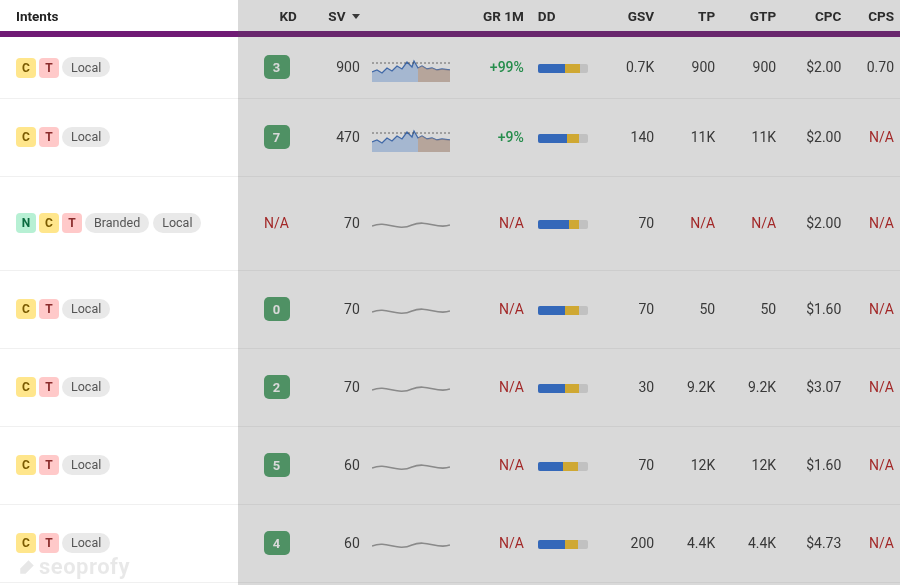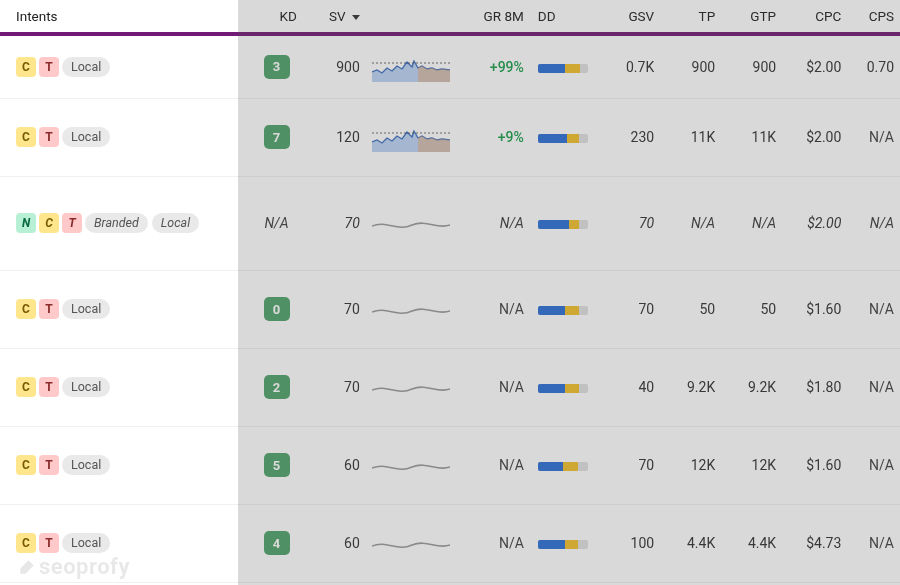--- a/index.html
+++ b/index.html
@@ -26,32 +26,32 @@
   width: 100%;
   table-layout: fixed;
 }
 th, td {
   text-align: right;
   padding: 0 6px;
   vertical-align: middle;
 }
 th {
   height: 34px;
-  font-weight: 400;
+  font-weight: 700;
   color: #222;
   font-size: 13.5px;
-  border-bottom: 4px solid #701a75;
+  border-bottom: 6px solid #701a75;
   white-space: nowrap;
 }
 th.intents { text-align: left; padding-left: 16px; }
 td.intents-cell { text-align: left; padding-left: 16px; }
 tbody tr { border-bottom: 1px solid #f0f0f0; }
 tbody tr td { height: 78px; }
 tbody tr:first-child td { height: 64px; }
-tbody tr.tall td { height: 94px; font-style: italic; }
+tbody tr.tall td { height: 94px; }
 
 .badge {
   display: inline-flex;
   align-items: center;
   justify-content: center;
   width: 20px; height: 20px;
   border-radius: 4px;
   font-weight: 700;
   font-size: 12px;
   margin-right: 3px;
@@ -74,21 +74,21 @@
   display: inline-flex;
   align-items: center;
   justify-content: center;
   width: 26px; height: 24px;
   border-radius: 5px;
   background: #4fa36a;
   color: #fff;
   font-weight: 700;
   font-size: 13px;
 }
-.na { color: #404040; }
+.na { color: #b91c1c; }
 .gr-pos { color: #1a9e4b; font-weight: 500; }
 
 .dd-bar {
   width: 50px; height: 9px;
   background: #e0e0e0;
   border-radius: 2px;
   overflow: hidden;
   display: inline-flex;
   vertical-align: middle;
 }
@@ -150,21 +150,21 @@
       <col class="c-cps">
   </colgroup>
   <thead>
     <tr>
       <th class="intents">Intents</th>
       <th style="text-align:right">KD</th>
       <th>
         <span>SV</span>
         <span class="sort-caret"></span>
       </th>
-      <th style="text-align:right" colspan="2">GR 8M</th>
+      <th style="text-align:right" colspan="2">GR 1M</th>
       <th style="text-align:left;padding-left:8px">DD</th>
       <th>GSV</th>
       <th>TP</th>
       <th>GTP</th>
       <th>CPC</th>
       <th>CPS</th>
     </tr>
   </thead>
   <tbody id="tbody">
       <tr>
@@ -184,33 +184,33 @@
           </span></td>
         <td><span>0.7K</span></td>
         <td><span>900</span></td>
         <td><span>900</span></td>
         <td><span>$2.00</span></td>
         <td><span>0.70</span></td>
       </tr>
       <tr>
         <td class="intents-cell"><span class="badge badge-C">C</span><span class="badge badge-T">T</span><span class="tag">Local</span></td>
         <td style="text-align:center"><span class="kd-pill">7</span></td>
-        <td><span>120</span></td>
+        <td><span>470</span></td>
         <td style="text-align:left"><svg class="spark" viewBox="0 0 78 30">
             <path d="M0 20 L5 18 L10 21 L15 16 L20 19 L25 14 L30 17 L35 10 L40 15 L42 9 L46 16 L50 14 L55 17 L60 16 L65 18 L70 17 L78 18 L78 30 L0 30 Z" fill="rgba(108,160,230,0.45)"></path>
             <path d="M0 20 L5 18 L10 21 L15 16 L20 19 L25 14 L30 17 L35 10 L40 15 L42 9 L46 16 L50 14 L55 17 L60 16 L65 18 L70 17 L78 18" fill="none" stroke="#3b6fbf" stroke-width="1.3"></path>
             <path d="M46 16 L50 14 L55 17 L60 16 L65 18 L70 17 L78 18 L78 30 L46 30 Z" fill="rgba(230,170,120,0.55)"></path>
             <path d="M0 11 L78 11" stroke="#444" stroke-width="0.8" stroke-dasharray="2 2"></path>
           </svg></td>
         <td><span class="gr-pos">+9%</span></td>
         <td style="text-align:left;padding-left:8px"><span class="dd-bar">
             <span class="dd-blue" style="width:58%"></span>
             <span class="dd-yellow" style="width:25%"></span>
           </span></td>
-        <td><span>230</span></td>
+        <td><span>140</span></td>
         <td><span>11K</span></td>
         <td><span>11K</span></td>
         <td><span>$2.00</span></td>
         <td><span class="na">N/A</span></td>
       </tr>
       <tr class="tall">
         <td class="intents-cell"><span class="badge badge-N">N</span><span class="badge badge-C">C</span><span class="badge badge-T">T</span><span class="tag">Branded</span><span class="tag">Local</span></td>
         <td style="text-align:center"><span class="na">N/A</span></td>
         <td><span>70</span></td>
         <td style="text-align:left"><svg class="spark" viewBox="0 0 78 30">
@@ -250,24 +250,24 @@
         <td style="text-align:center"><span class="kd-pill">2</span></td>
         <td><span>70</span></td>
         <td style="text-align:left"><svg class="spark" viewBox="0 0 78 30">
             <path d="M0 18 C 15 12, 25 24, 40 17 C 55 11, 65 22, 78 17" fill="none" stroke="#9a9a9a" stroke-width="1.6"></path>
           </svg></td>
         <td><span class="na">N/A</span></td>
         <td style="text-align:left;padding-left:8px"><span class="dd-bar">
             <span class="dd-blue" style="width:55%"></span>
             <span class="dd-yellow" style="width:28%"></span>
           </span></td>
-        <td><span>40</span></td>
+        <td><span>30</span></td>
         <td><span>9.2K</span></td>
         <td><span>9.2K</span></td>
-        <td><span>$1.80</span></td>
+        <td><span>$3.07</span></td>
         <td><span class="na">N/A</span></td>
       </tr>
       <tr>
         <td class="intents-cell"><span class="badge badge-C">C</span><span class="badge badge-T">T</span><span class="tag">Local</span></td>
         <td style="text-align:center"><span class="kd-pill">5</span></td>
         <td><span>60</span></td>
         <td style="text-align:left"><svg class="spark" viewBox="0 0 78 30">
             <path d="M0 18 C 15 12, 25 24, 40 17 C 55 11, 65 22, 78 17" fill="none" stroke="#9a9a9a" stroke-width="1.6"></path>
           </svg></td>
         <td><span class="na">N/A</span></td>
@@ -286,21 +286,21 @@
         <td style="text-align:center"><span class="kd-pill">4</span></td>
         <td><span>60</span></td>
         <td style="text-align:left"><svg class="spark" viewBox="0 0 78 30">
             <path d="M0 18 C 15 12, 25 24, 40 17 C 55 11, 65 22, 78 17" fill="none" stroke="#9a9a9a" stroke-width="1.6"></path>
           </svg></td>
         <td><span class="na">N/A</span></td>
         <td style="text-align:left;padding-left:8px"><span class="dd-bar">
             <span class="dd-blue" style="width:55%"></span>
             <span class="dd-yellow" style="width:25%"></span>
           </span></td>
-        <td><span>100</span></td>
+        <td><span>200</span></td>
         <td><span>4.4K</span></td>
         <td><span>4.4K</span></td>
         <td><span>$4.73</span></td>
         <td><span class="na">N/A</span></td>
       </tr>
     </tbody>
 </table>
 
 <div class="overlay"></div>
 

